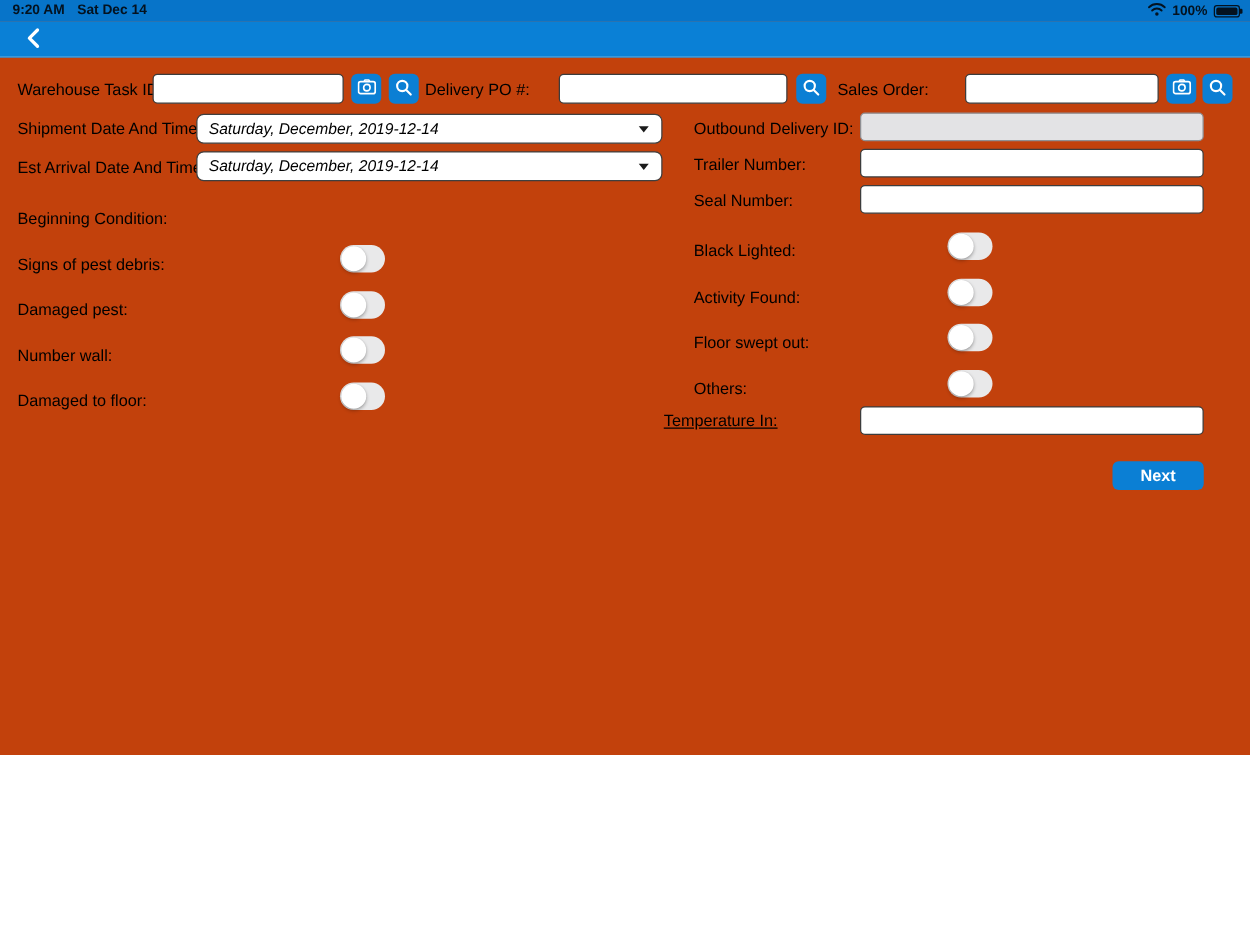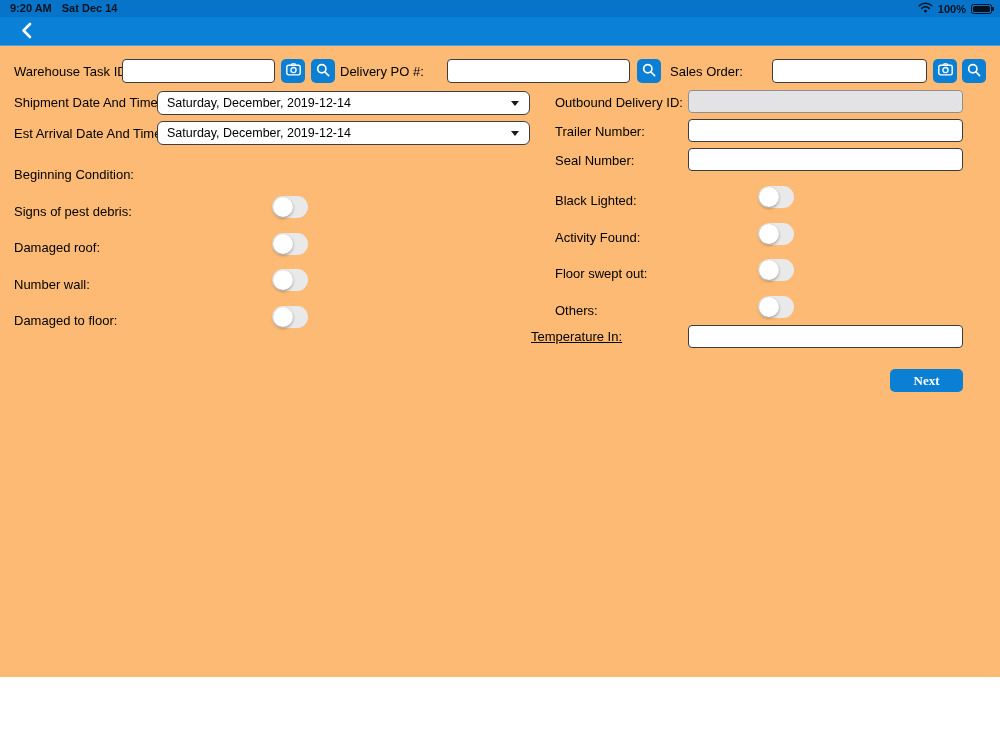--- a/index.html
+++ b/index.html
@@ -1,18 +1,18 @@
 <!DOCTYPE html>
 <html><head>
 <meta charset="utf-8">
 <style>
   * { margin:0; padding:0; box-sizing:border-box; }
   html,body { background:#fff; }
   body { font-family:"Liberation Sans","DejaVu Sans",sans-serif; }
-  .screen { position:relative; width:1000px; height:677px; background:#fdba74; overflow:hidden; }
+  .screen { position:relative; width:1000px; height:604px; background:#c2410c; overflow:hidden; }
 
   
   .status-bar { position:absolute; left:0; top:0; width:1000px; height:17px; background:#0774c9; color:#04121f;
     font-size:11px; font-weight:700; }
   .status-left { position:absolute; left:10px; top:2px; line-height:13px; }
   .status-left span { margin-right:10px; }
   .status-right { position:absolute; right:8px; top:2px; height:13px; display:flex; align-items:center; gap:5px; }
   .battery { position:relative; width:21px; height:10px; border:1px solid #04121f; border-radius:2.5px; }
   .battery .fill { position:absolute; left:1px; top:1px; bottom:1px; right:1px; background:#04121f; border-radius:1.5px; }
   .battery .nub { position:absolute; right:-3px; top:2.5px; width:2px; height:4px; background:#04121f; border-radius:0 1px 1px 0; }
@@ -23,29 +23,29 @@
   .nav-title { position:absolute; left:0; right:0; top:7px; text-align:center; color:#fff; font-size:13.5px; font-weight:700; }
 
   
   .lbl { position:absolute; font-size:13px; color:#000; white-space:nowrap; line-height:15px; }
   .tinput { position:absolute; height:24px; border:1px solid #3c3c3c; border-radius:4px; background:#fff;
     font-family:inherit; font-size:12.5px; padding:0 6px; outline:none; }
   .tinput.short { height:23px; }
   .tinput:disabled, .tinput.disabled { background:#e3e3e5; border-color:#8f8f93; }
   .icon-btn { position:absolute; width:24px; height:24px; background:#0b7fd4; border:none; border-radius:5px;
     display:flex; align-items:center; justify-content:center; cursor:pointer; }
-  .sel { position:absolute; height:24px; border:1.5px solid #3f3f3f; border-radius:6px; background:#fff; cursor:pointer; }
+  .sel { position:absolute; height:24px; border:1.5px solid #3f3f3f; border-radius:6px; background:#fff; cursor:pointer;font-style:italic; }
   .sel .sel-text { position:absolute; left:9px; top:4px; font-size:12.5px; color:#000; white-space:nowrap; }
   .sel .caret { position:absolute; right:10px; top:9px; width:0; height:0;
     border-left:4.5px solid transparent; border-right:4.5px solid transparent; border-top:5px solid #1b1b1b; }
   .toggle { position:absolute; width:36px; height:22px; border-radius:11px; background:#e9e9ea; cursor:pointer; }
   .toggle .knob { position:absolute; left:1px; top:1px; width:20px; height:20px; border-radius:50%; background:#fff;
     box-shadow:0 1.5px 3px rgba(0,0,0,.3), 0 0 1px rgba(0,0,0,.15); }
   .next-btn { position:absolute; left:890px; top:369px; width:73px; height:23px; background:#0b7fd4; color:#fff;
-    border:none; border-radius:5px; font-family:Liberation Serif, serif; font-size:13px; font-weight:700; cursor:pointer; }
+    border:none; border-radius:5px; font-family:Liberation Sans, sans-serif; font-size:13px; font-weight:700; cursor:pointer; }
   .home-indicator { position:absolute; left:374px; top:737px; width:252px; height:5px; border-radius:2.5px; background:#000; }
 </style>
 </head>
 <body>
 
 <div class="screen">
 
   <div class="status-bar">
     <div class="status-left">
       <span>9:20 AM</span><span>Sat Dec 14</span>
@@ -148,21 +148,21 @@
   <div class="lbl" style="left:555px; top:153px;">Seal Number:</div>
   <input class="tinput short" style="left: 688px; top: 148px; width: 275px;" value="">
 
   <div class="lbl" style="left:14px; top:167px;">Beginning Condition:</div>
 
   <div class="lbl" style="left:14px; top:204px;">Signs of pest debris:</div>
   <div class="toggle" style="left:272px; top:196px;">
       <div class="knob"></div>
     </div>
 
-  <div class="lbl" style="left:14px; top:240px;">Damaged roof:</div>
+  <div class="lbl" style="left:14px; top:240px;">Damaged pest:</div>
   <div class="toggle" style="left:272px; top:233px;">
       <div class="knob"></div>
     </div>
 
   <div class="lbl" style="left:14px; top:277px;">Number wall:</div>
   <div class="toggle" style="left:272px; top:269px;">
       <div class="knob"></div>
     </div>
 
   <div class="lbl" style="left:14px; top:313px;">Damaged to floor:</div>

